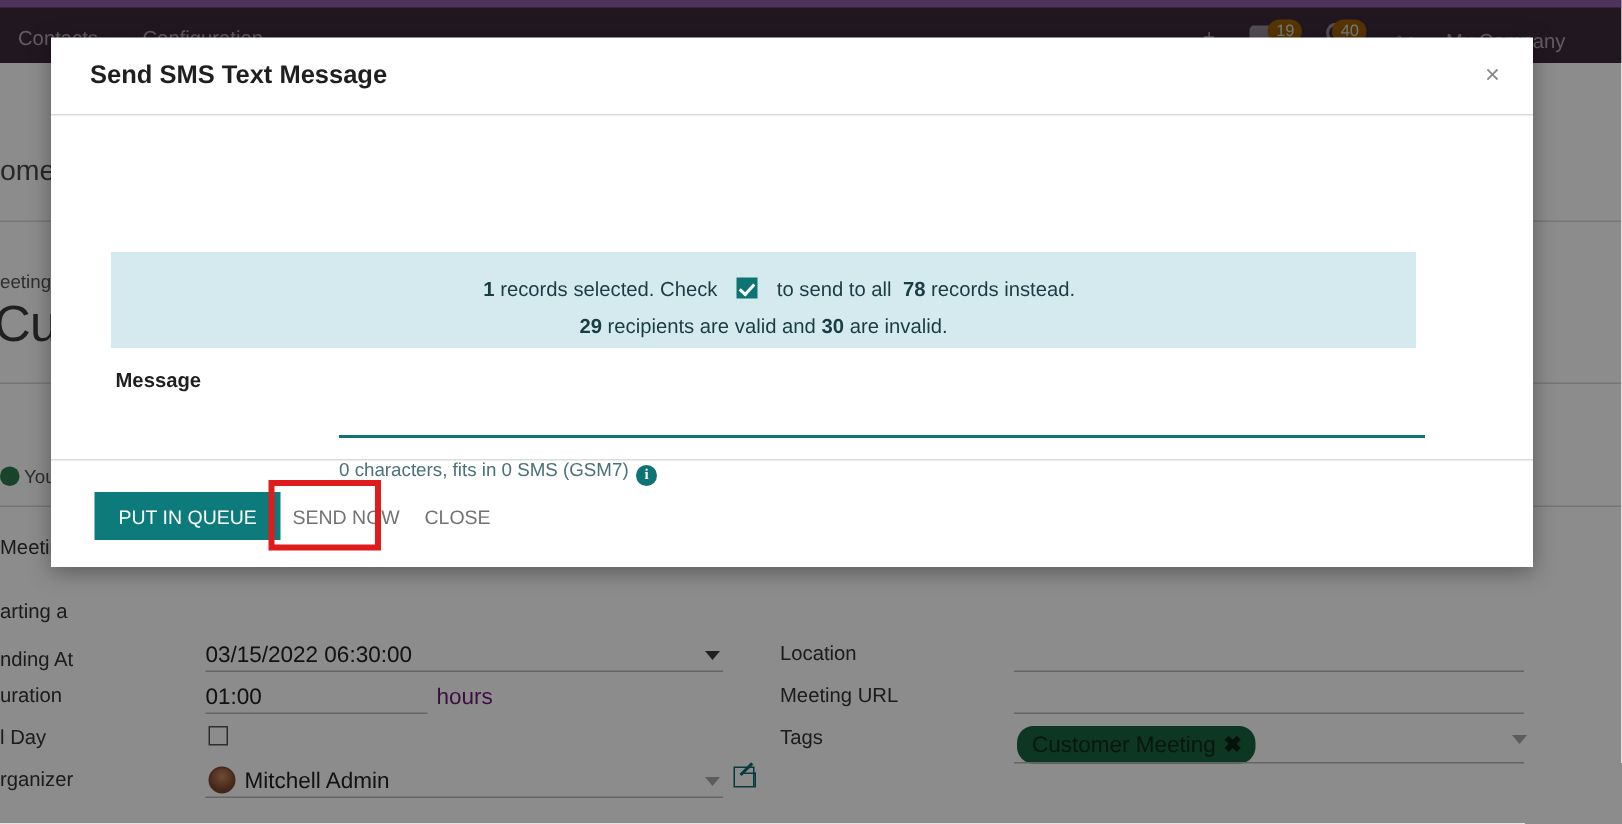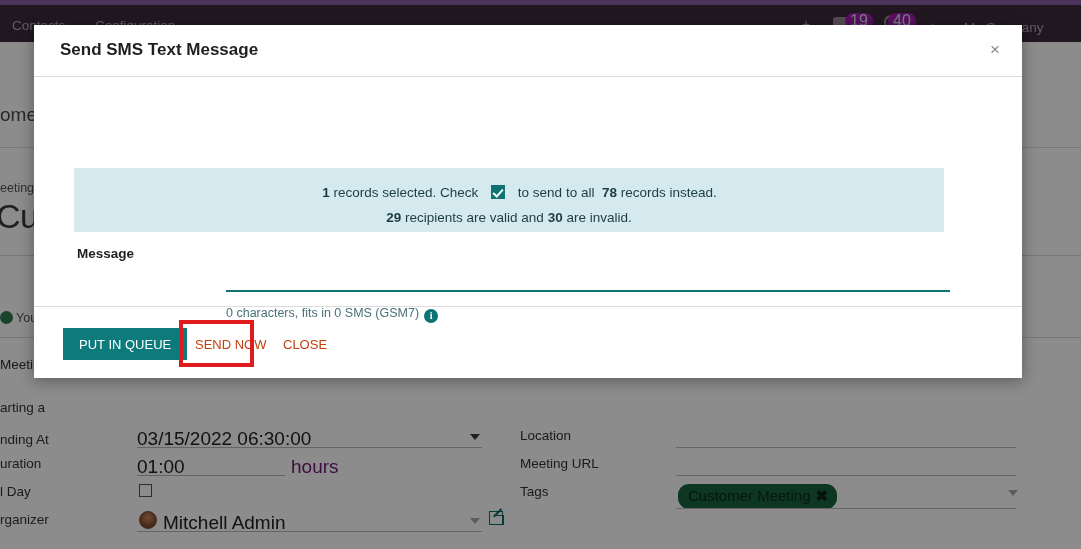--- a/index.html
+++ b/index.html
@@ -31,21 +31,21 @@
 
   .tb-right { position: absolute; top: 14px; color: #b3a7b3; font-size: 12px; }
   .tb-plus { left: 802px; top: 16px; font-size: 14px; }
   .tb-msg-icon { left: 833px; top: 17px; width: 16px; height: 11px;
                  background: #9a8f9a; border-radius: 3px; }
   .tb-clock-icon { left: 884px; top: 15px; width: 14px; height: 14px;
                    border: 2px solid #9a8f9a; border-radius: 50%;
                    border-right-color: transparent; }
   .badge {
     position: absolute; top: 13px; height: 16px; min-width: 23px;
-    background: #a21caf; color: #cfe5e5; font-size: 16px;
+    background: #a16207; color: #cfe5e5; font-size: 11px;
     border-radius: 8px; text-align: right; line-height: 16px;
     padding: 0 5px;
   }
   .badge-msg { left: 845px; }
   .badge-clock { left: 888px; }
   .tb-tool-icon { left: 931px; top: 19px; font-size: 14px; color: #9a8f9a; }
   .tb-company { left: 964px; top: 20px; font-size: 13.5px; color: #b3a7b3; }
 
   
   .bg-content { position: absolute; top: 42px; left: 0; width: 1081px; height: 507px;
@@ -56,21 +56,21 @@
   .bg-divider { position: absolute; left: 0; width: 1081px; height: 1px; background: #d8d8d8; }
 
   .bg-sublabel { position: absolute; left: 0px; font-size: 12.5px; color: #555; white-space: nowrap; }
   .bg-title { position: absolute; left: -4px; font-size: 34px; color: #3b3b3b;
               white-space: nowrap; letter-spacing: -0.5px; }
   .bg-chip { position: absolute; font-size: 12.5px; color: #555; white-space: nowrap; }
   .bg-chip .dot { display: inline-block; width: 13px; height: 13px; border-radius: 50%;
                   background: #2f7d4f; vertical-align: -2px; margin-right: 3px; }
 
   .f-label { position: absolute; font-size: 13.5px; color: #333; white-space: nowrap; }
-  .f-value { position: absolute; font-size: 19px; color: #222; white-space: nowrap; }
+  .f-value { position: absolute; font-size: 15px; color: #222; white-space: nowrap; }
   .f-line { position: absolute; height: 1px; background: #b8b8b8; }
   .f-caret {
     position: absolute; width: 0; height: 0;
     border-left: 5px solid transparent; border-right: 5px solid transparent;
     border-top: 6px solid #3b3b3b;
   }
   .f-caret-light { border-top-color: #a8a8a8; }
   .f-checkbox {
     position: absolute; width: 13px; height: 13px;
     border: 1px solid #555; background: #fff;
@@ -190,21 +190,21 @@
   .btn {
     position: absolute; top: 21px; height: 32px;
     font-family: "Liberation Sans", sans-serif; font-size: 13px;
     border: 1px solid transparent; cursor: pointer; white-space: nowrap;
   }
   .btn-primary {
     left: 29px; background: #0d7b7b; color: #ffffff;
     padding: 0 15px; font-weight: normal;
   }
   .btn-link {
-    background: transparent; color: #c2410c; padding: 0 8px;
+    background: transparent; color: #737373; padding: 0 8px;
   }
   .btn-send { left: 152px; }
   .btn-close { left: 240px; }
   .highlight-box {
     position: absolute; left: 145px; top: 13px;
     width: 75px; height: 47px;
     border: 4px solid #e01b1b; pointer-events: none;
   }
 </style>
 </head>

